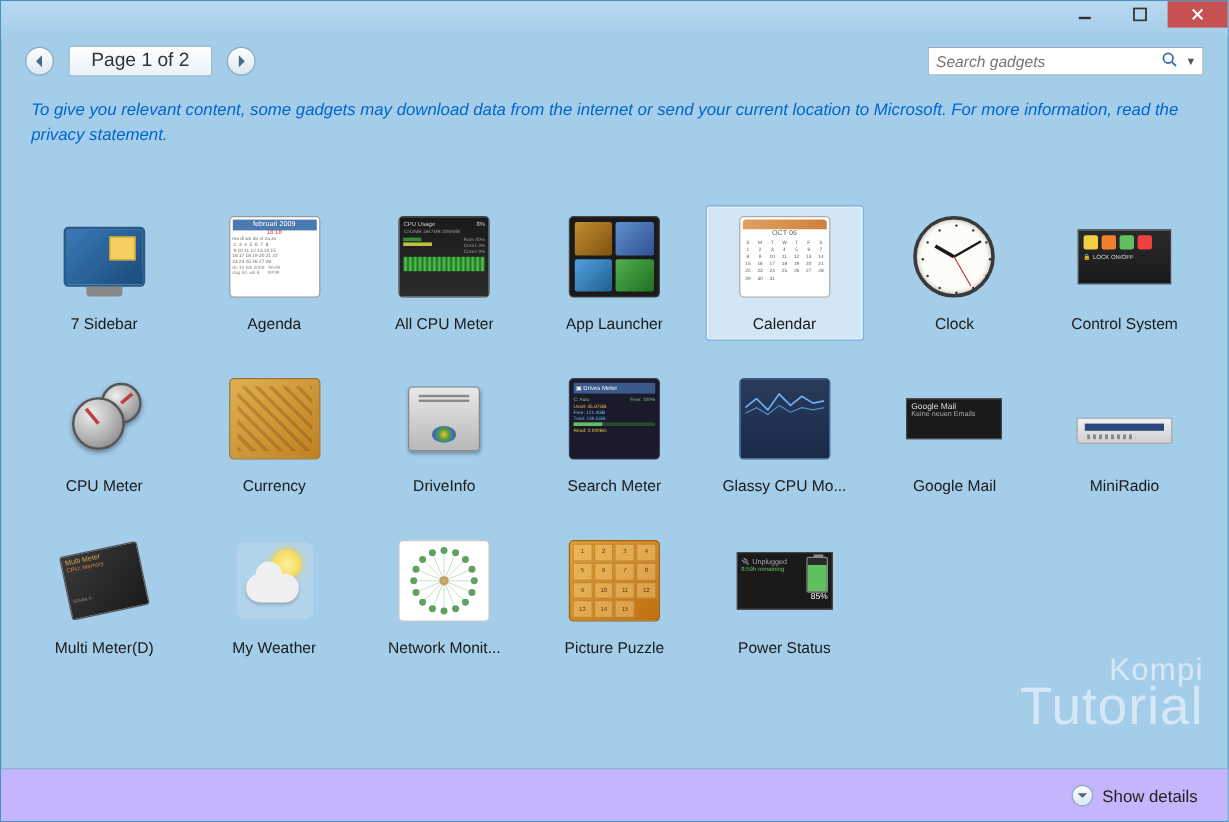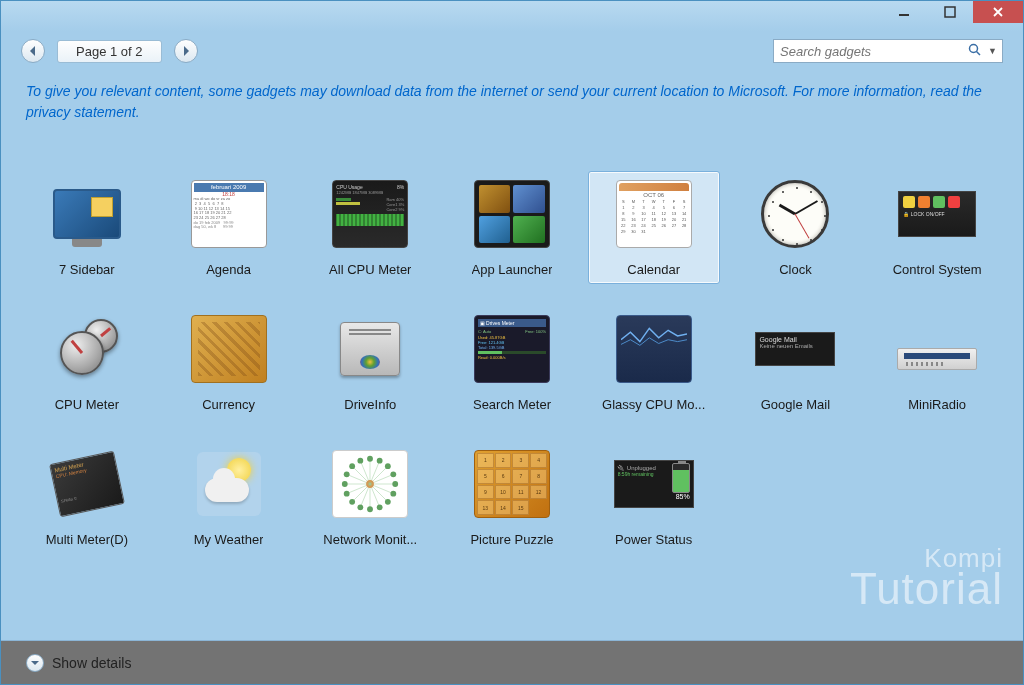--- a/index.html
+++ b/index.html
@@ -7,33 +7,33 @@
 .window { width: 1024px; height: 685px; background: #a4cdea; position: relative; display: flex; flex-direction: column; border: 1px solid #4a90c0; }
 .titlebar { height: 30px; background: linear-gradient(to bottom, #b8d9f0, #a4cdea); display: flex; justify-content: flex-end; align-items: flex-start; }
 .win-btn { width: 46px; height: 22px; display: flex; align-items: center; justify-content: center; cursor: pointer; }
 .win-btn.min { color: #333; }
 .win-btn.max { color: #333; }
 .win-btn.close { background: #c75050; color: #fff; width: 50px; }
 .win-btn svg { width: 12px; height: 12px; }
 .toolbar { height: 40px; display: flex; align-items: center; padding: 0 20px; gap: 6px; }
 .nav-btn { width: 24px; height: 24px; border-radius: 50%; background: linear-gradient(to bottom, #fefefe, #dce8f1); border: 1px solid #8aabc5; display: flex; align-items: center; justify-content: center; cursor: pointer; }
 .nav-btn svg { width: 8px; height: 10px; fill: #4a6a8a; }
-.page-label { background: linear-gradient(to bottom, #fefefe, #eaf2f8); border: 1px solid #9abcd5; border-radius: 3px; padding: 3px 18px; font-size: 13px; color: #333; margin: 0 6px; }
+.page-label { background: linear-gradient(to bottom, #fefefe, #eaf2f8); border: 1px solid #9abcd5; border-radius: 3px; padding: 3px 18px; font-size: 16px; color: #333; margin: 0 6px; }
 .search-box { margin-left: auto; width: 230px; height: 24px; background: #fff; border: 1px solid #8aabc5; display: flex; align-items: center; padding: 0 6px; }
 .search-box input { border: none; outline: none; flex: 1; font-style: italic; color: #888; font-size: 13px; font-family: inherit; }
 .search-icon { color: #3a6ea5; margin-left: 4px; }
 .search-dd { width: 8px; margin-left: 6px; color: #555; font-size: 9px; }
 .info-bar { padding: 10px 25px 8px; color: #0066cc; font-size: 14px; line-height: 1.5; font-style: italic; }
 .gallery { flex: 1; padding: 40px 20px 10px; }
 .grid { display: grid; grid-template-columns: repeat(7, 1fr); gap: 22px 10px; }
 .gadget { display: flex; flex-direction: column; align-items: center; gap: 12px; cursor: pointer; padding: 6px; border: 1px solid transparent; border-radius: 3px; }
 .gadget.selected { background: rgba(255,255,255,0.5); border: 1px solid #7ab0dc; box-shadow: inset 0 0 0 1px rgba(255,255,255,0.8); }
 .gadget-icon { width: 80px; height: 72px; display: flex; align-items: center; justify-content: center; position: relative; }
 .gadget-label { font-size: 13px; color: #1a1a1a; text-align: center; white-space: nowrap; overflow: hidden; text-overflow: ellipsis; max-width: 120px; }
-.footer { height: 44px; display: flex; align-items: center; padding: 0 25px; border-top: 1px solid #8bb5d6; background: #737373; }
+.footer { height: 44px; display: flex; align-items: center; padding: 0 25px; border-top: 1px solid #8bb5d6; background: #c4b5fd; justify-content: flex-end; }
 .details-btn { display: flex; align-items: center; gap: 8px; cursor: pointer; font-size: 14px; color: #222; }
 .expand-icon { width: 18px; height: 18px; border-radius: 50%; background: linear-gradient(to bottom, #fefefe, #dce8f1); border: 1px solid #8aabc5; display: flex; align-items: center; justify-content: center; }
 .expand-icon svg { width: 8px; height: 8px; fill: #4a6a8a; }
 .watermark { position: absolute; right: 20px; bottom: 70px; font-size: 44px; color: rgba(255,255,255,0.55); font-weight: 300; letter-spacing: 1px; pointer-events: none; font-family: 'Segoe UI Light', sans-serif; }
 .watermark .top { font-size: 26px; display: block; text-align: right; margin-bottom: -10px; }
 
 
 .ic { width: 76px; height: 68px; border-radius: 4px; position: relative; overflow: hidden; }
 .ic-monitor { background: linear-gradient(135deg, #3a7ab8, #1a4a7a); border: 2px solid #2a5a8a; border-radius: 4px; width: 68px; height: 50px; position: relative; }
 .ic-monitor::before { content:''; position:absolute; top:6px; right:6px; width:20px; height:18px; background:#f5d060; border:1px solid #c0a030; }

